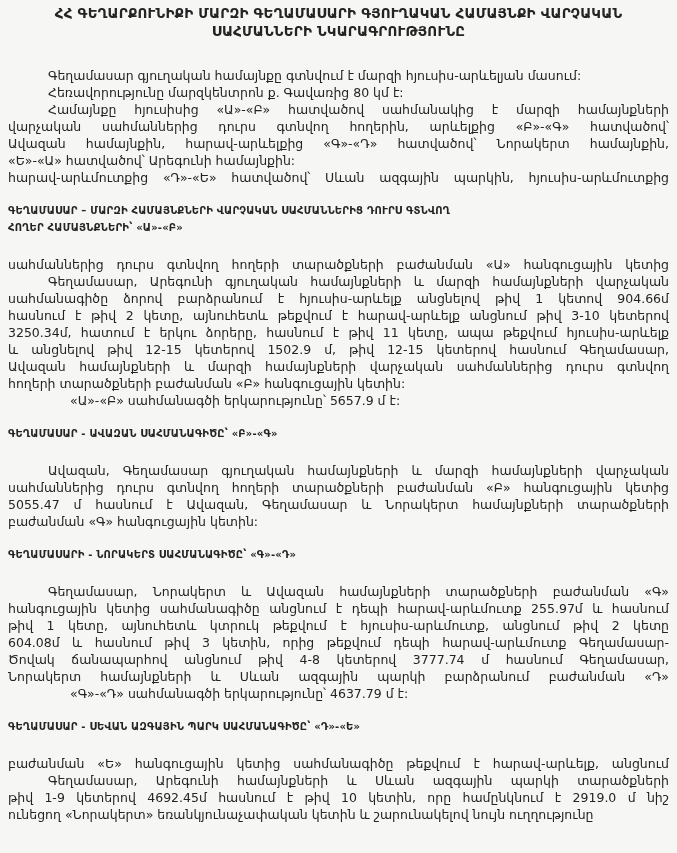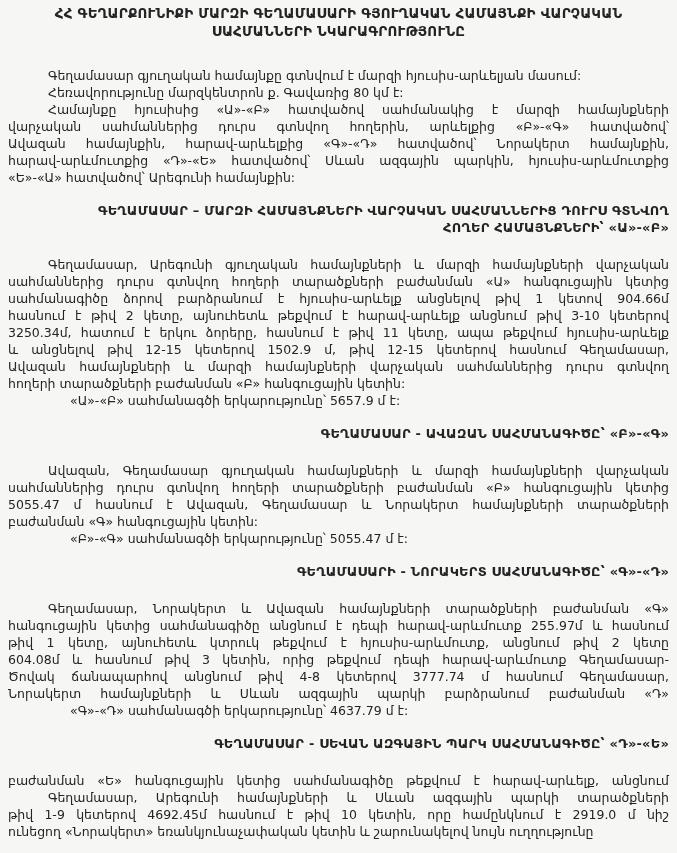--- a/index.html
+++ b/index.html
@@ -19,23 +19,23 @@
   .title { margin-bottom: 27px; }
   .title-line {
     text-align: center;
     font-weight: bold;
     font-size: 13.5px;
     line-height: 17.5px;
     letter-spacing: 0.2px;
   }
   .heading { margin: 16px 0 20px 0; }
   .heading-line {
-    text-align: right;
+    text-align: left;
     font-weight: bold;
-    font-size: 13px;
+    font-size: 10px;
     letter-spacing: 0.2px;
   }
   .para { margin: 0; }
   .pline {
     text-align: justify;
     text-align-last: justify;
   }
   .pline.first { text-indent: 40px; }
   .pline.last { text-align-last: left; }
   .length-line { padding-left: 62px; }
@@ -52,48 +52,47 @@
       <div class="para">
         <div class="pline first last">Գեղամասար գյուղական համայնքը գտնվում է մարզի հյուսիս-արևելյան մասում:</div>
       </div>
       <div class="para">
         <div class="pline first last">Հեռավորությունը մարզկենտրոն ք. Գավառից 80 կմ է:</div>
       </div>
       <div class="para">
         <div class="pline first">Համայնքը հյուսիսից «Ա»-«Բ» հատվածով սահմանակից է մարզի համայնքների</div>
         <div class="pline">վարչական սահմաններից դուրս գտնվող հողերին, արևելքից «Բ»-«Գ» հատվածով՝</div>
         <div class="pline">Ավազան համայնքին, հարավ-արևելքից «Գ»-«Դ» հատվածով՝ Նորակերտ համայնքին,</div>
+        <div class="pline last">«Ե»-«Ա» հատվածով՝ Արեգունի համայնքին:</div>
         <div class="pline">հարավ-արևմուտքից «Դ»-«Ե» հատվածով՝ Սևան ազգային պարկին, հյուսիս-արևմուտքից</div>
-        <div class="pline last">«Ե»-«Ա» հատվածով՝ Արեգունի համայնքին:</div>
       </div>
       <div class="heading">
         <div class="heading-line">ԳԵՂԱՄԱՍԱՐ – ՄԱՐԶԻ ՀԱՄԱՅՆՔՆԵՐԻ ՎԱՐՉԱԿԱՆ ՍԱՀՄԱՆՆԵՐԻՑ ԴՈՒՐՍ ԳՏՆՎՈՂ</div>
         <div class="heading-line">ՀՈՂԵՐ ՀԱՄԱՅՆՔՆԵՐԻ՝ «Ա»-«Բ»</div>
       </div>
       <div class="para">
+        <div class="pline">սահմաններից դուրս գտնվող հողերի տարածքների բաժանման «Ա» հանգուցային կետից</div>
         <div class="pline first">Գեղամասար, Արեգունի գյուղական համայնքների և մարզի համայնքների վարչական</div>
-        <div class="pline">սահմաններից դուրս գտնվող հողերի տարածքների բաժանման «Ա» հանգուցային կետից</div>
         <div class="pline">սահմանագիծը ձորով բարձրանում է հյուսիս-արևելք անցնելով թիվ 1 կետով 904.66մ</div>
         <div class="pline">հասնում է թիվ 2 կետը, այնուհետև թեքվում է հարավ-արևելք անցնում թիվ 3-10 կետերով</div>
         <div class="pline">3250.34մ, հատում է երկու ձորերը, հասնում է թիվ 11 կետը, ապա թեքվում հյուսիս-արևելք</div>
         <div class="pline">և անցնելով թիվ 12-15 կետերով 1502.9 մ, թիվ 12-15 կետերով հասնում Գեղամասար,</div>
         <div class="pline">Ավազան համայնքների և մարզի համայնքների վարչական սահմաններից դուրս գտնվող</div>
         <div class="pline last">հողերի տարածքների բաժանման «Բ» հանգուցային կետին:</div>
       </div>
       <div class="length-line">«Ա»-«Բ» սահմանագծի երկարությունը՝ 5657.9 մ է:</div>
       <div class="heading">
         <div class="heading-line">ԳԵՂԱՄԱՍԱՐ - ԱՎԱԶԱՆ ՍԱՀՄԱՆԱԳԻԾԸ՝ «Բ»-«Գ»</div>
       </div>
       <div class="para">
         <div class="pline first">Ավազան, Գեղամասար գյուղական համայնքների և մարզի համայնքների վարչական</div>
         <div class="pline">սահմաններից դուրս գտնվող հողերի տարածքների բաժանման «Բ» հանգուցային կետից</div>
         <div class="pline">5055.47 մ հասնում է Ավազան, Գեղամասար և Նորակերտ համայնքների տարածքների</div>
         <div class="pline last">բաժանման «Գ» հանգուցային կետին:</div>
       </div>
-      <div class="length-line">«Բ»-«Գ» սահմանագծի երկարությունը՝ 5055.47 մ է:</div>
       <div class="heading">
         <div class="heading-line">ԳԵՂԱՄԱՍԱՐԻ - ՆՈՐԱԿԵՐՏ ՍԱՀՄԱՆԱԳԻԾԸ՝ «Գ»-«Դ»</div>
       </div>
       <div class="para">
         <div class="pline first">Գեղամասար, Նորակերտ և Ավազան համայնքների տարածքների բաժանման «Գ»</div>
         <div class="pline">հանգուցային կետից սահմանագիծը անցնում է դեպի հարավ-արևմուտք 255.97մ և հասնում</div>
         <div class="pline">թիվ 1 կետը, այնուհետև կտրուկ թեքվում է հյուսիս-արևմուտք, անցնում թիվ 2 կետը</div>
         <div class="pline">604.08մ և հասնում թիվ 3 կետին, որից թեքվում դեպի հարավ-արևմուտք Գեղամասար-</div>
         <div class="pline">Ծովակ ճանապարհով անցնում թիվ 4-8 կետերով 3777.74 մ հասնում Գեղամասար,</div>
         <div class="pline">Նորակերտ համայնքների և Սևան ազգային պարկի բարձրանում բաժանման «Դ»</div>

